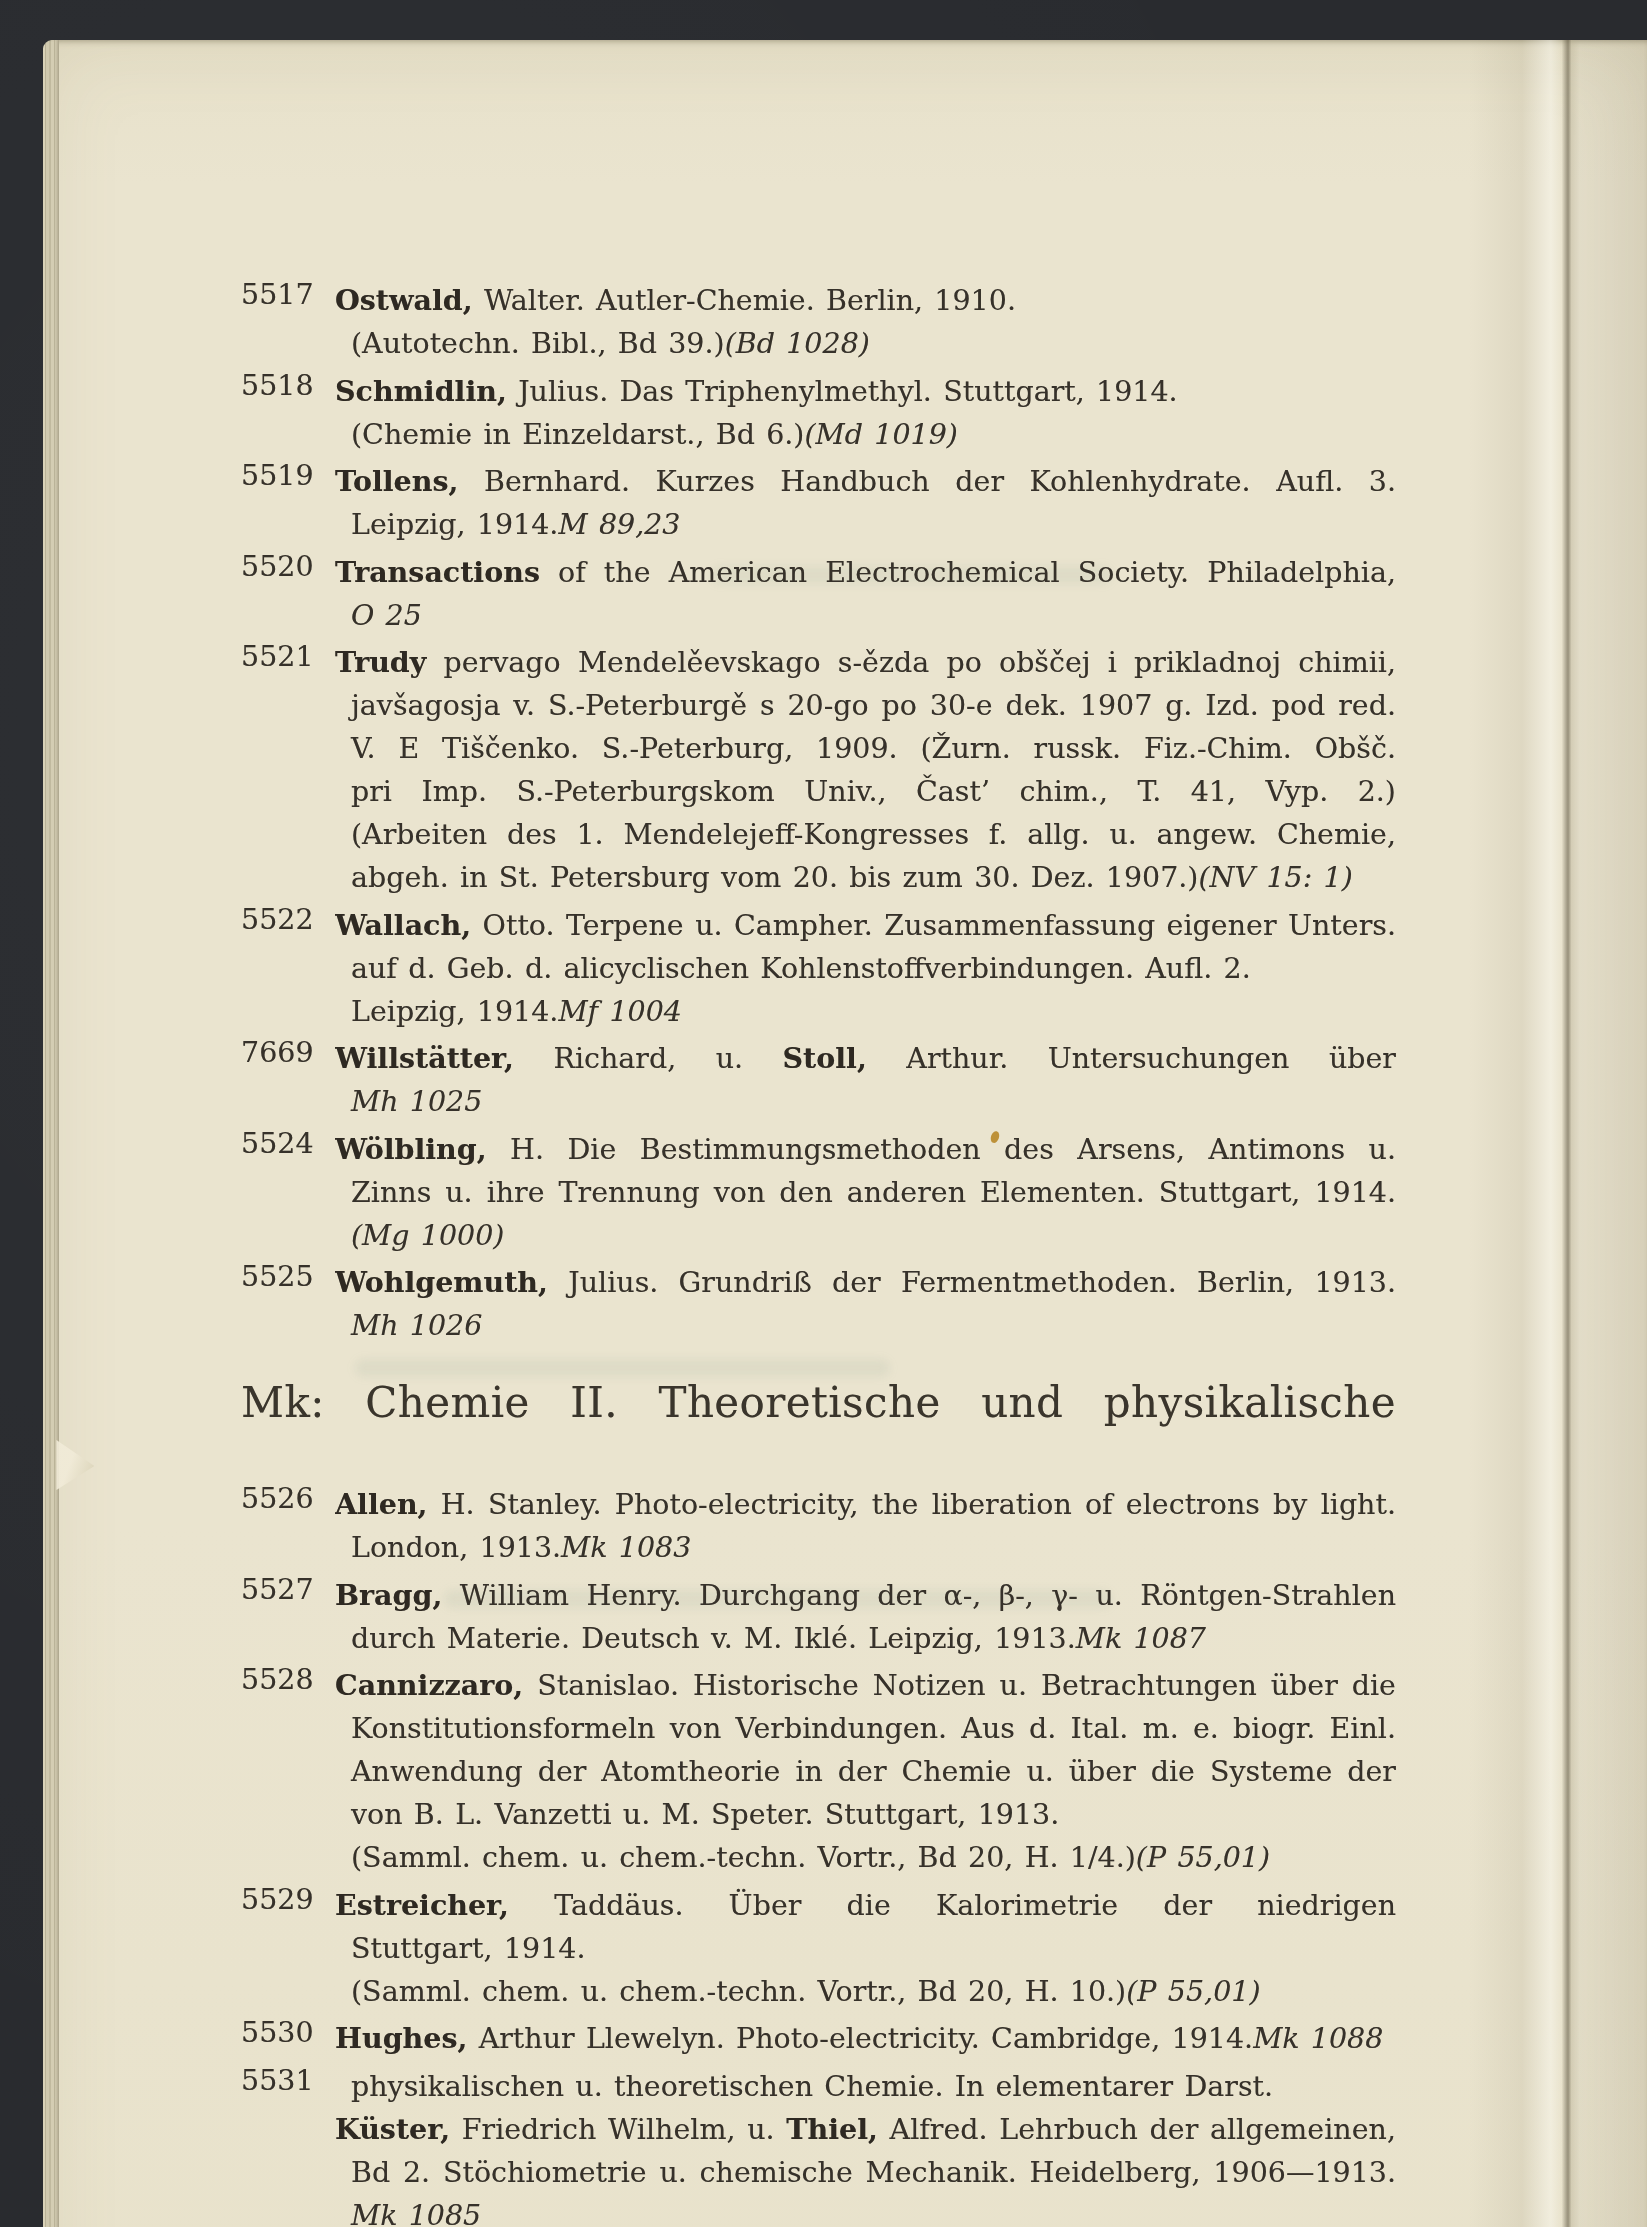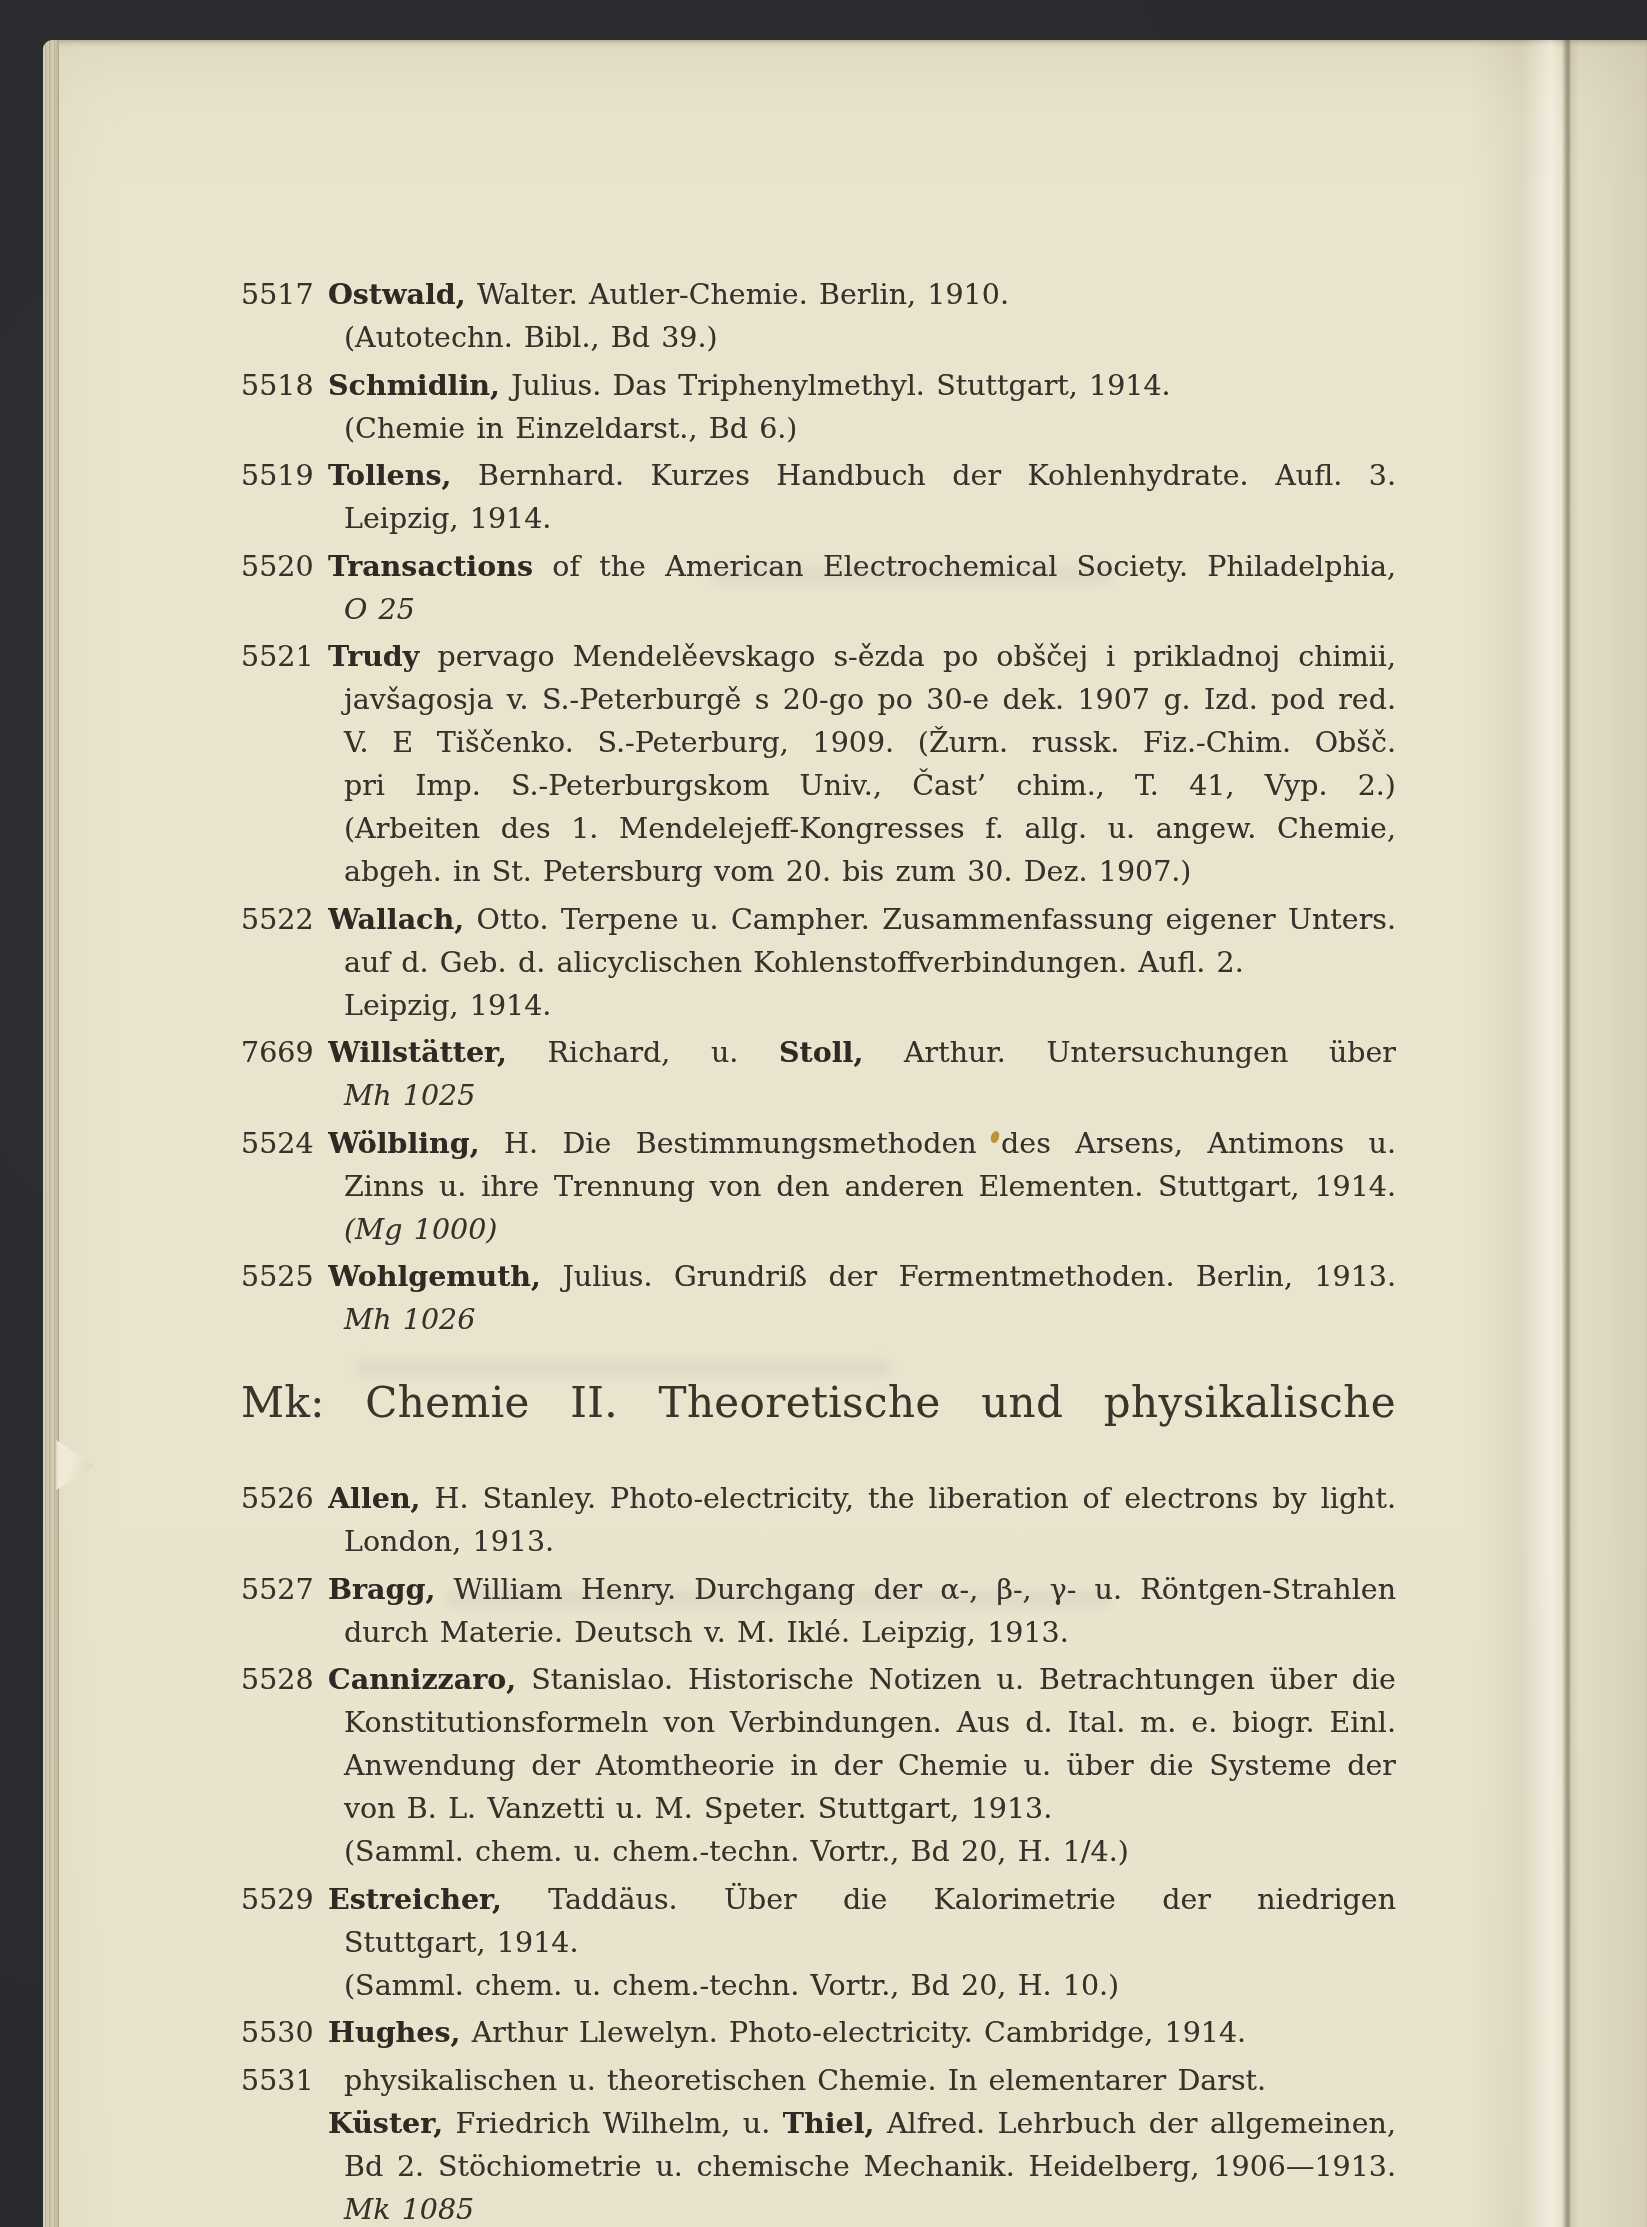--- a/index.html
+++ b/index.html
@@ -68,25 +68,25 @@
   }
   .content {
     position: absolute; left: 198px; top: 233px; width: 1155px;
     font-size: 28.5px; line-height: 43px;
     color: #36312a;
     word-spacing: 2.2px;
     text-shadow: 0 0 0.4px rgba(45, 40, 30, 0.35);
   }
   .entry { position: relative; padding-left: 87px; margin-bottom: 4.5px; }
   .num { position: absolute; left: 0; top: 0; height: 43px; line-height: 43px; }
-  .ln { height: 43px; line-height: 43px; overflow: hidden; }
+  .ln { height: 43px; line-height: 55px; overflow: hidden; margin-left: 7px; }
   .cont { padding-left: 16px; }
   .jl { text-align: justify; }
   .jl::after { content: ""; display: inline-block; width: 100%; height: 0; }
-  .fl { display: flex; justify-content: flex-start; flex-direction: column; }
+  .fl { display: flex; justify-content: flex-start; }
   .fl .lt { white-space: nowrap; }
   .fl .cat { white-space: nowrap; font-style: italic; }
   .b { font-weight: bold; color: #2e2922; }
   .heading {
     margin: 32px 0 37px;
     font-size: 42px; line-height: 59px; height: 67px;
     overflow: hidden;
     letter-spacing: 0.4px;
     text-align: justify;
     color: #3a352c;

